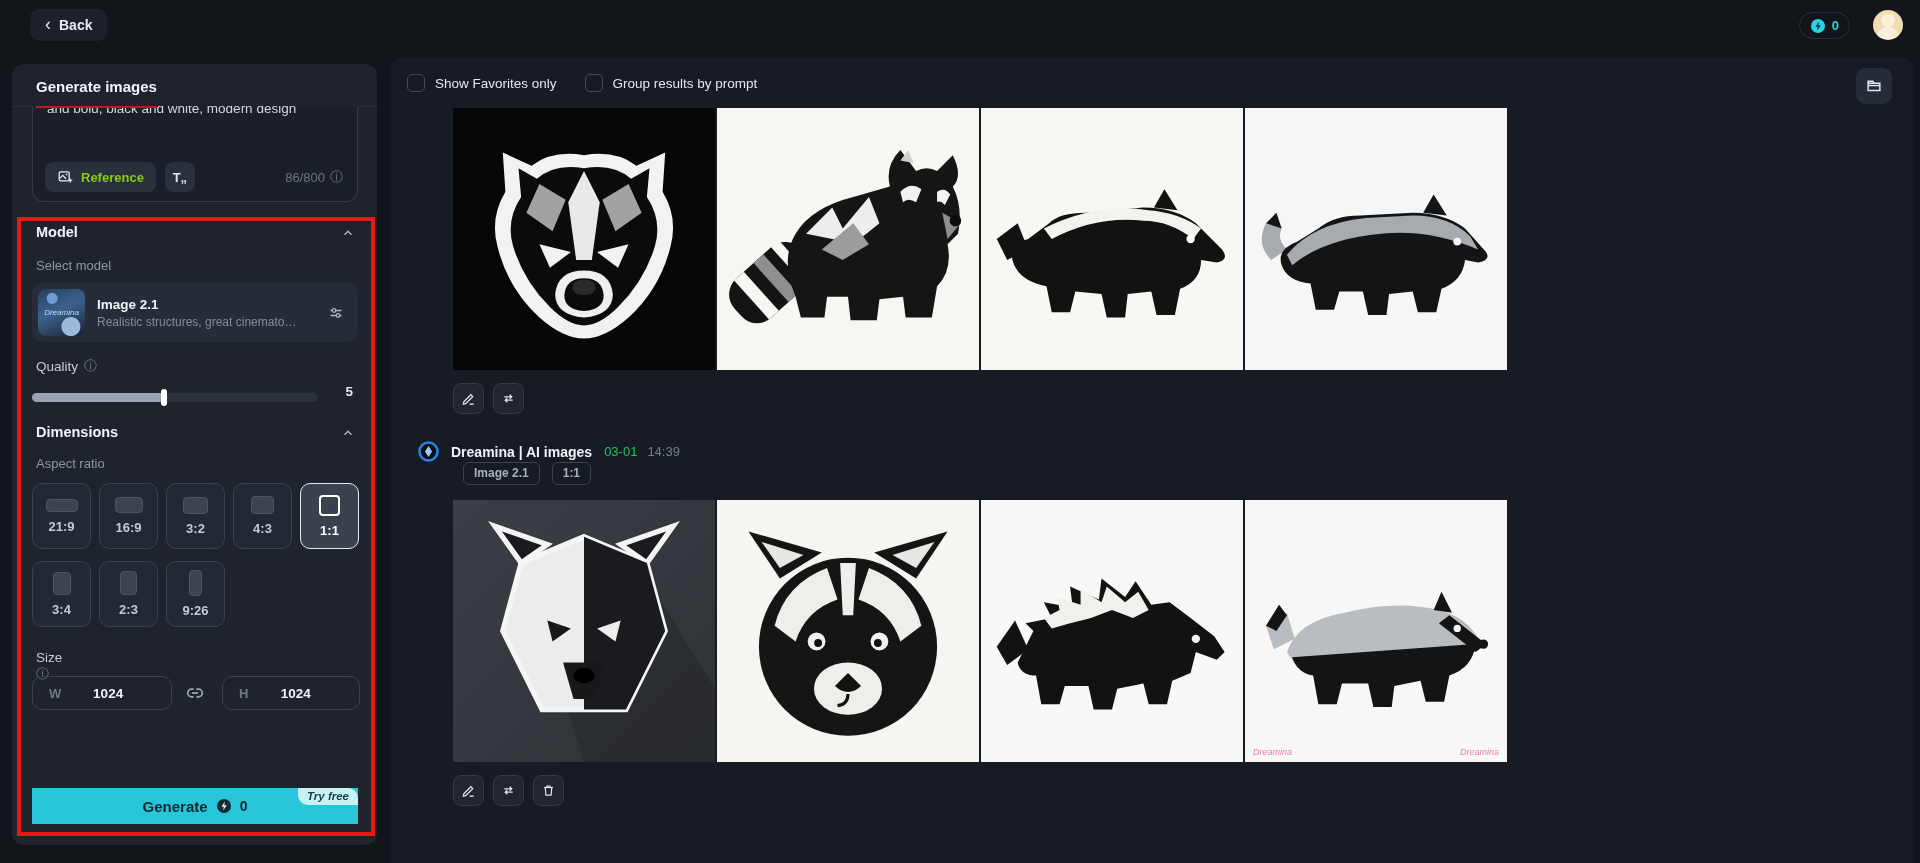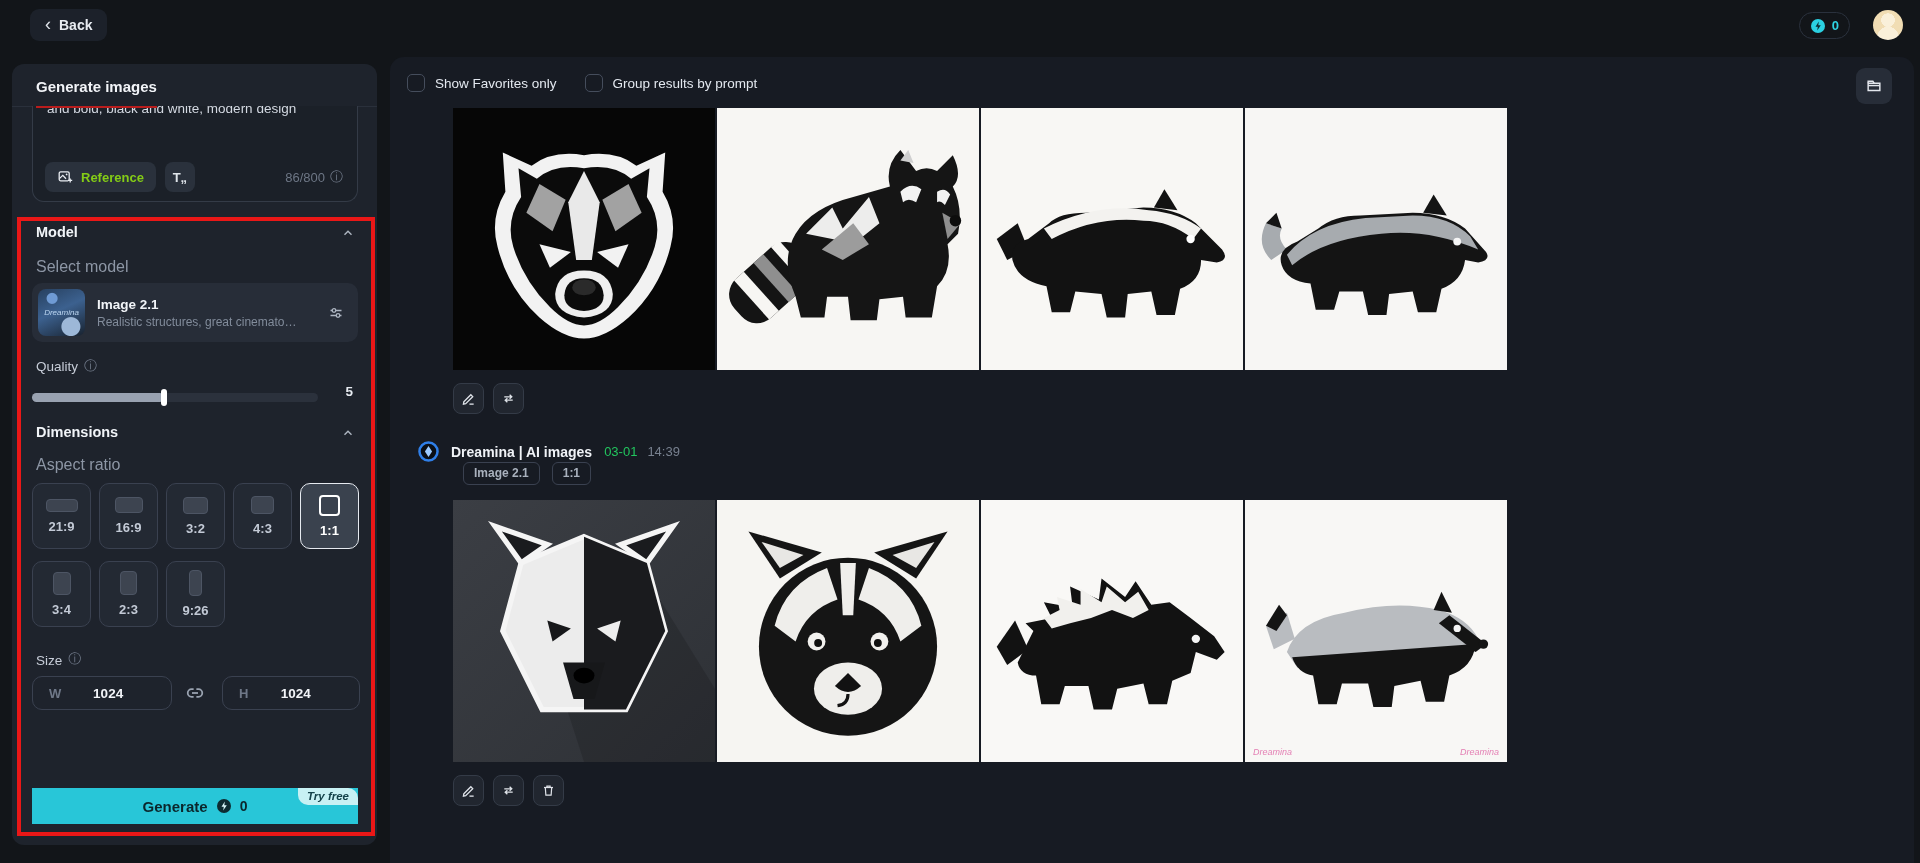--- a/index.html
+++ b/index.html
@@ -63,21 +63,21 @@
     color:#84cc16; font-size:13px; font-weight:700; cursor:pointer;
   }
   .tstyle-btn{
     width:30px; height:30px; margin-left:9px; background:#2a313c; border:none; border-radius:8px;
     color:#dfe4ea; font-size:13px; font-weight:700; cursor:pointer; display:flex; align-items:center; justify-content:center;
   }
   .char-counter{ margin-left:auto; color:#6d7685; font-size:13px; display:flex; align-items:center; gap:5px; }
 
   .sec-head{ position:absolute; left:24px; font-size:14.5px; font-weight:700; color:#f1f4f8; }
   .sec-chevron{ position:absolute; right:22px; width:14px; height:14px; cursor:pointer; }
-  .sub-label{ position:absolute; left:24px; font-size:16px; color:#8d96a5; }
+  .sub-label{ position:absolute; left:24px; font-size:13px; color:#8d96a5; }
 
   .model-card{
     position:absolute; left:20px; top:219px; width:326px; height:59px;
     background:#272d38; border-radius:10px; display:flex; align-items:center; padding:6px; cursor:pointer;
   }
   .model-thumb{
     width:47px; height:47px; border-radius:8px; flex:none;
     background:
       radial-gradient(circle at 30% 20%, #6f9bd4 0 10%, rgba(0,0,0,0) 12%),
       radial-gradient(circle at 70% 80%, #9db8d8 0 18%, rgba(0,0,0,0) 20%),
@@ -109,21 +109,21 @@
   .ar-btn.selected .ar-label{ color:#ffffff; }
   .ar-21-9 .ar-icon{ width:32px; height:13px; }
   .ar-16-9 .ar-icon{ width:28px; height:16px; }
   .ar-3-2 .ar-icon{ width:25px; height:17px; }
   .ar-4-3 .ar-icon{ width:23px; height:18px; }
   .ar-1-1 .ar-icon{ width:21px; height:21px; }
   .ar-3-4 .ar-icon{ width:18px; height:23px; }
   .ar-2-3 .ar-icon{ width:17px; height:24px; }
   .ar-9-16 .ar-icon{ width:13px; height:26px; }
 
-  .size-row{ position:absolute; left:24px; top:586px; display:flex; align-items:flex-end; gap:6px; font-size:13.5px; color:#c7cdd8; }
+  .size-row{ position:absolute; left:24px; top:586px; display:flex; align-items:flex-start; font-size:13.5px; color:#c7cdd8;flex-direction:column; }
   .dim-input{
     position:absolute; top:612px; height:34px; border:1px solid #3a4150; border-radius:10px;
     display:flex; align-items:center; padding:0 16px; cursor:text;
   }
   .dim-input .dl{ color:#6f7888; font-size:13px; font-weight:700; }
   .dim-input .dv{ flex:1; text-align:center; font-size:13.5px; font-weight:700; color:#f2f4f8; }
   .w-input{ left:20px; width:140px; }
   .h-input{ left:210px; width:138px; }
   .link-btn{ position:absolute; left:172px; top:618px; width:22px; height:22px; cursor:pointer; }
 

